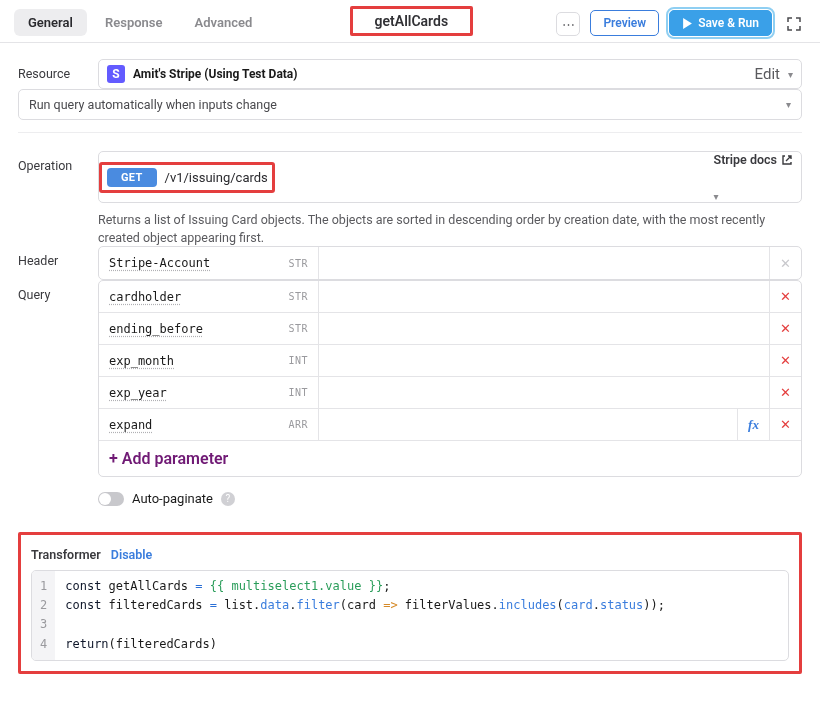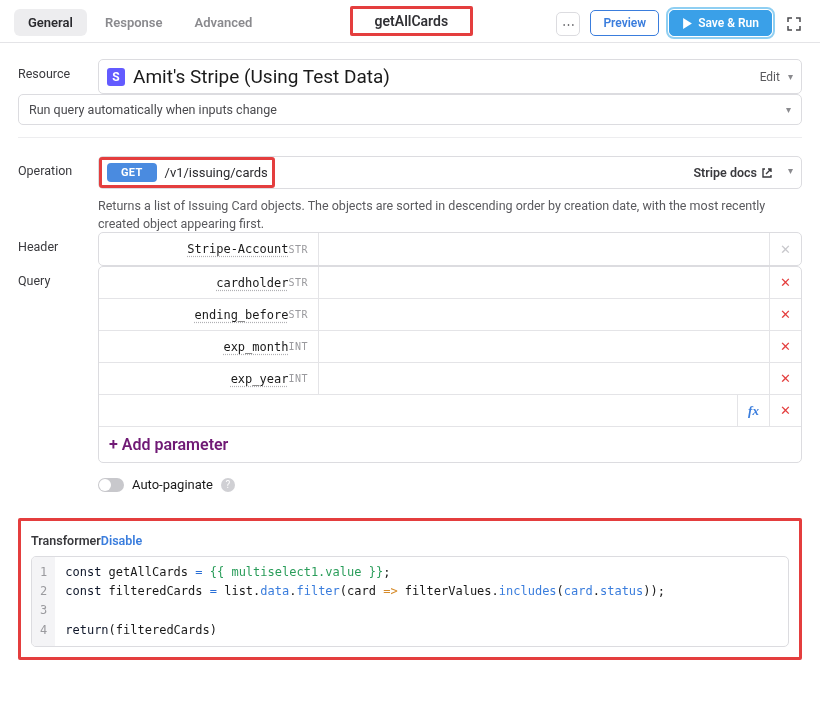--- a/index.html
+++ b/index.html
@@ -13,49 +13,49 @@
 .icon-btn { width: 24px; height: 24px; border: 1px solid #dcdce0; border-radius: 5px; display: flex; align-items: center; justify-content: center; cursor: pointer; color: #4a4a4e; }
 .btn { border: 1px solid #dcdce0; border-radius: 5px; padding: 5px 12px; font-size: 12px; font-weight: 600; cursor: pointer; display: flex; align-items: center; gap: 5px; }
 .btn.preview { color: #3a7ddd; border-color: #3a7ddd; background: #fff; }
 .btn.primary { background: #3aa0e8; color: #fff; border-color: #3aa0e8; outline: 2px solid #8fcff2; outline-offset: 1px; }
 .content { padding: 16px 18px 10px 18px; }
 .row { display: flex; align-items: flex-start; }
 .label { width: 80px; flex-shrink: 0; font-size: 12.5px; color: #3a3a3e; padding-top: 7px; }
 .field { flex: 1; }
 .resource-box { display: flex; align-items: center; border: 1px solid #dcdce0; border-radius: 5px; padding: 5px 8px; gap: 8px; }
 .stripe-badge { width: 18px; height: 18px; background: #635bff; color: #fff; border-radius: 3px; display: flex; align-items: center; justify-content: center; font-weight: 700; font-size: 12px; }
-.resource-text { flex: 1; font-weight: 400; font-size: 19px; }
-.edit-link { font-size: 12px; color: #5a5a5e; }
+.resource-text { flex: 1; font-weight: 700; font-size: 12px; }
+.edit-link { font-size: 15px; color: #5a5a5e; }
 .chev { color: #8a8a8e; font-size: 10px; }
 .auto-run { border: 1px solid #dcdce0; border-radius: 5px; padding: 7px 10px; display: flex; align-items: center; justify-content: space-between; font-size: 12.5px; color: #4a4a4e; }
 hr.sep { border: none; border-top: 1px solid #ededef; margin: 12px 0 18px 0; }
 .op-box { border: 3px solid #e43e3e; display: inline-flex; align-items: center; border-radius: 3px; padding: 3px 4px 3px 5px; gap: 8px; }
 .op-outer { display: flex; border: 1px solid #dcdce0; border-radius: 5px; align-items: center; }
 .method-pill { background: #4a8be0; color: #fff; font-size: 11px; font-weight: 700; padding: 3px 14px; border-radius: 4px; letter-spacing: 0.3px; text-align: center; }
 .endpoint { font-size: 13px; color: #2a2a2e; }
-.op-right { margin-left: auto; display: flex; align-items: flex-start; gap: 15px; padding-right: 8px; }
+.op-right { margin-left: auto; display: flex; align-items: flex-start; gap: 24px; padding-right: 8px; flex-direction: column; }
 .docs-link { font-size: 12.5px; color: #3a3a3e; font-weight: 600; display: flex; align-items: center; gap: 4px; }
 .desc { font-size: 12.5px; color: #5a5a5e; line-height: 1.4; margin-top: 8px; }
 .param-table { border: 1px solid #dcdce0; border-radius: 5px; overflow: hidden; }
 .param-row { display: flex; align-items: stretch; border-bottom: 1px solid #e4e4e7; min-height: 32px; }
 .param-row:last-child { border-bottom: none; }
-.pname { width: 220px; display: flex; align-items: center; justify-content: flex-end; padding: 6px 10px; font-family: ui-monospace, SFMono-Regular, Menlo, monospace; font-size: 12px; border-right: 1px solid #e4e4e7; }
+.pname { width: 220px; display: flex; align-items: center; justify-content: space-between; padding: 6px 10px; font-family: ui-monospace, SFMono-Regular, Menlo, monospace; font-size: 12px; border-right: 1px solid #e4e4e7; }
 .pname span:first-child { text-decoration: underline dotted #b0b0b4; text-underline-offset: 3px; }
 .ptype { font-size: 10px; color: #9a9a9e; letter-spacing: 0.5px; font-family: ui-monospace, monospace; }
 .pval { flex: 1; display: flex; }
 .pinput { flex: 1; border: none; padding: 6px 10px; font-size: 12px; outline: none; }
 .pact { width: 32px; border-left: 1px solid #e4e4e7; display: flex; align-items: center; justify-content: center; color: #e43e3e; cursor: pointer; font-size: 13px; }
 .pact.fx { color: #3a7ddd; font-style: italic; font-weight: 700; font-family: serif; }
 .add-param { padding: 8px 10px; color: #701a75; font-size: 16px; font-weight: 600; cursor: pointer; }
 .toggle-row { display: flex; align-items: center; gap: 8px; margin-top: 14px; }
 .toggle { width: 26px; height: 14px; background: #c8c8cc; border-radius: 8px; position: relative; cursor: pointer; }
 .toggle::after { content: ''; position: absolute; left: 1px; top: 1px; width: 12px; height: 12px; background: #fff; border-radius: 50%; }
 .help-icon { width: 14px; height: 14px; border-radius: 50%; background: #d0d0d4; color: #fff; font-size: 10px; display: flex; align-items: center; justify-content: center; }
 .transformer-box { border: 3px solid #e43e3e; border-radius: 2px; padding: 12px 10px 10px 10px; margin-top: 26px; }
-.trans-header { display: flex; align-items: baseline; gap: 0; margin-bottom: 8px; }
+.trans-header { display: flex; align-items: baseline; gap: 10px; margin-bottom: 8px; }
 .trans-label { font-size: 12.5px; font-weight: 600; color: #3a3a3e; }
 .disable-link { font-size: 12.5px; color: #3a7ddd; font-weight: 600; cursor: pointer; }
 .code-box { border: 1px solid #dcdce0; border-radius: 5px; display: flex; font-family: ui-monospace, SFMono-Regular, Menlo, monospace; font-size: 12px; overflow: hidden; }
 .gutter { background: #f4f4f6; color: #9a9a9e; text-align: right; padding: 6px 8px; user-select: none; line-height: 1.6; }
 .code-lines { padding: 6px 10px; line-height: 1.6; white-space: pre; }
 .kw { color: #0f172a; }
 .op { color: #2a6fd6; }
 .tmpl { color: #2a9d5a; }
 .prop { color: #3a7ddd; }
 .arrow { color: #d68b2a; }
@@ -188,20 +188,24 @@
           <div class="pname">
               <span>exp_year</span>
               <span class="ptype">INT</span>
             </div>
           <div class="pval">
               <input class="pinput" style="">
             </div>
           <div class="pact">✕</div>
         </div>
         <div class="param-row">
+          <div class="pname">
+              <span>expand</span>
+              <span class="ptype">ARR</span>
+            </div>
           <div class="pval">
               <input class="pinput" style="">
             </div>
           <div class="pact fx">fx</div>
           <div class="pact">✕</div>
         </div>
         <div class="add-param">+ Add parameter</div>
       </div>
       <div class="toggle-row">
         <div class="toggle"></div>

